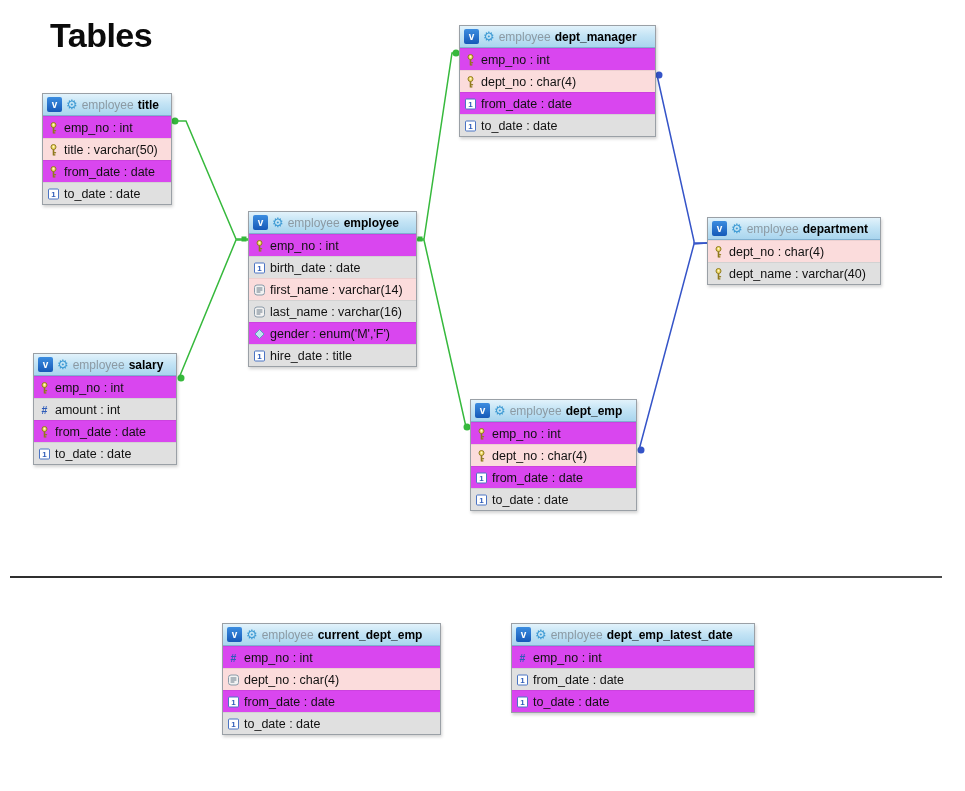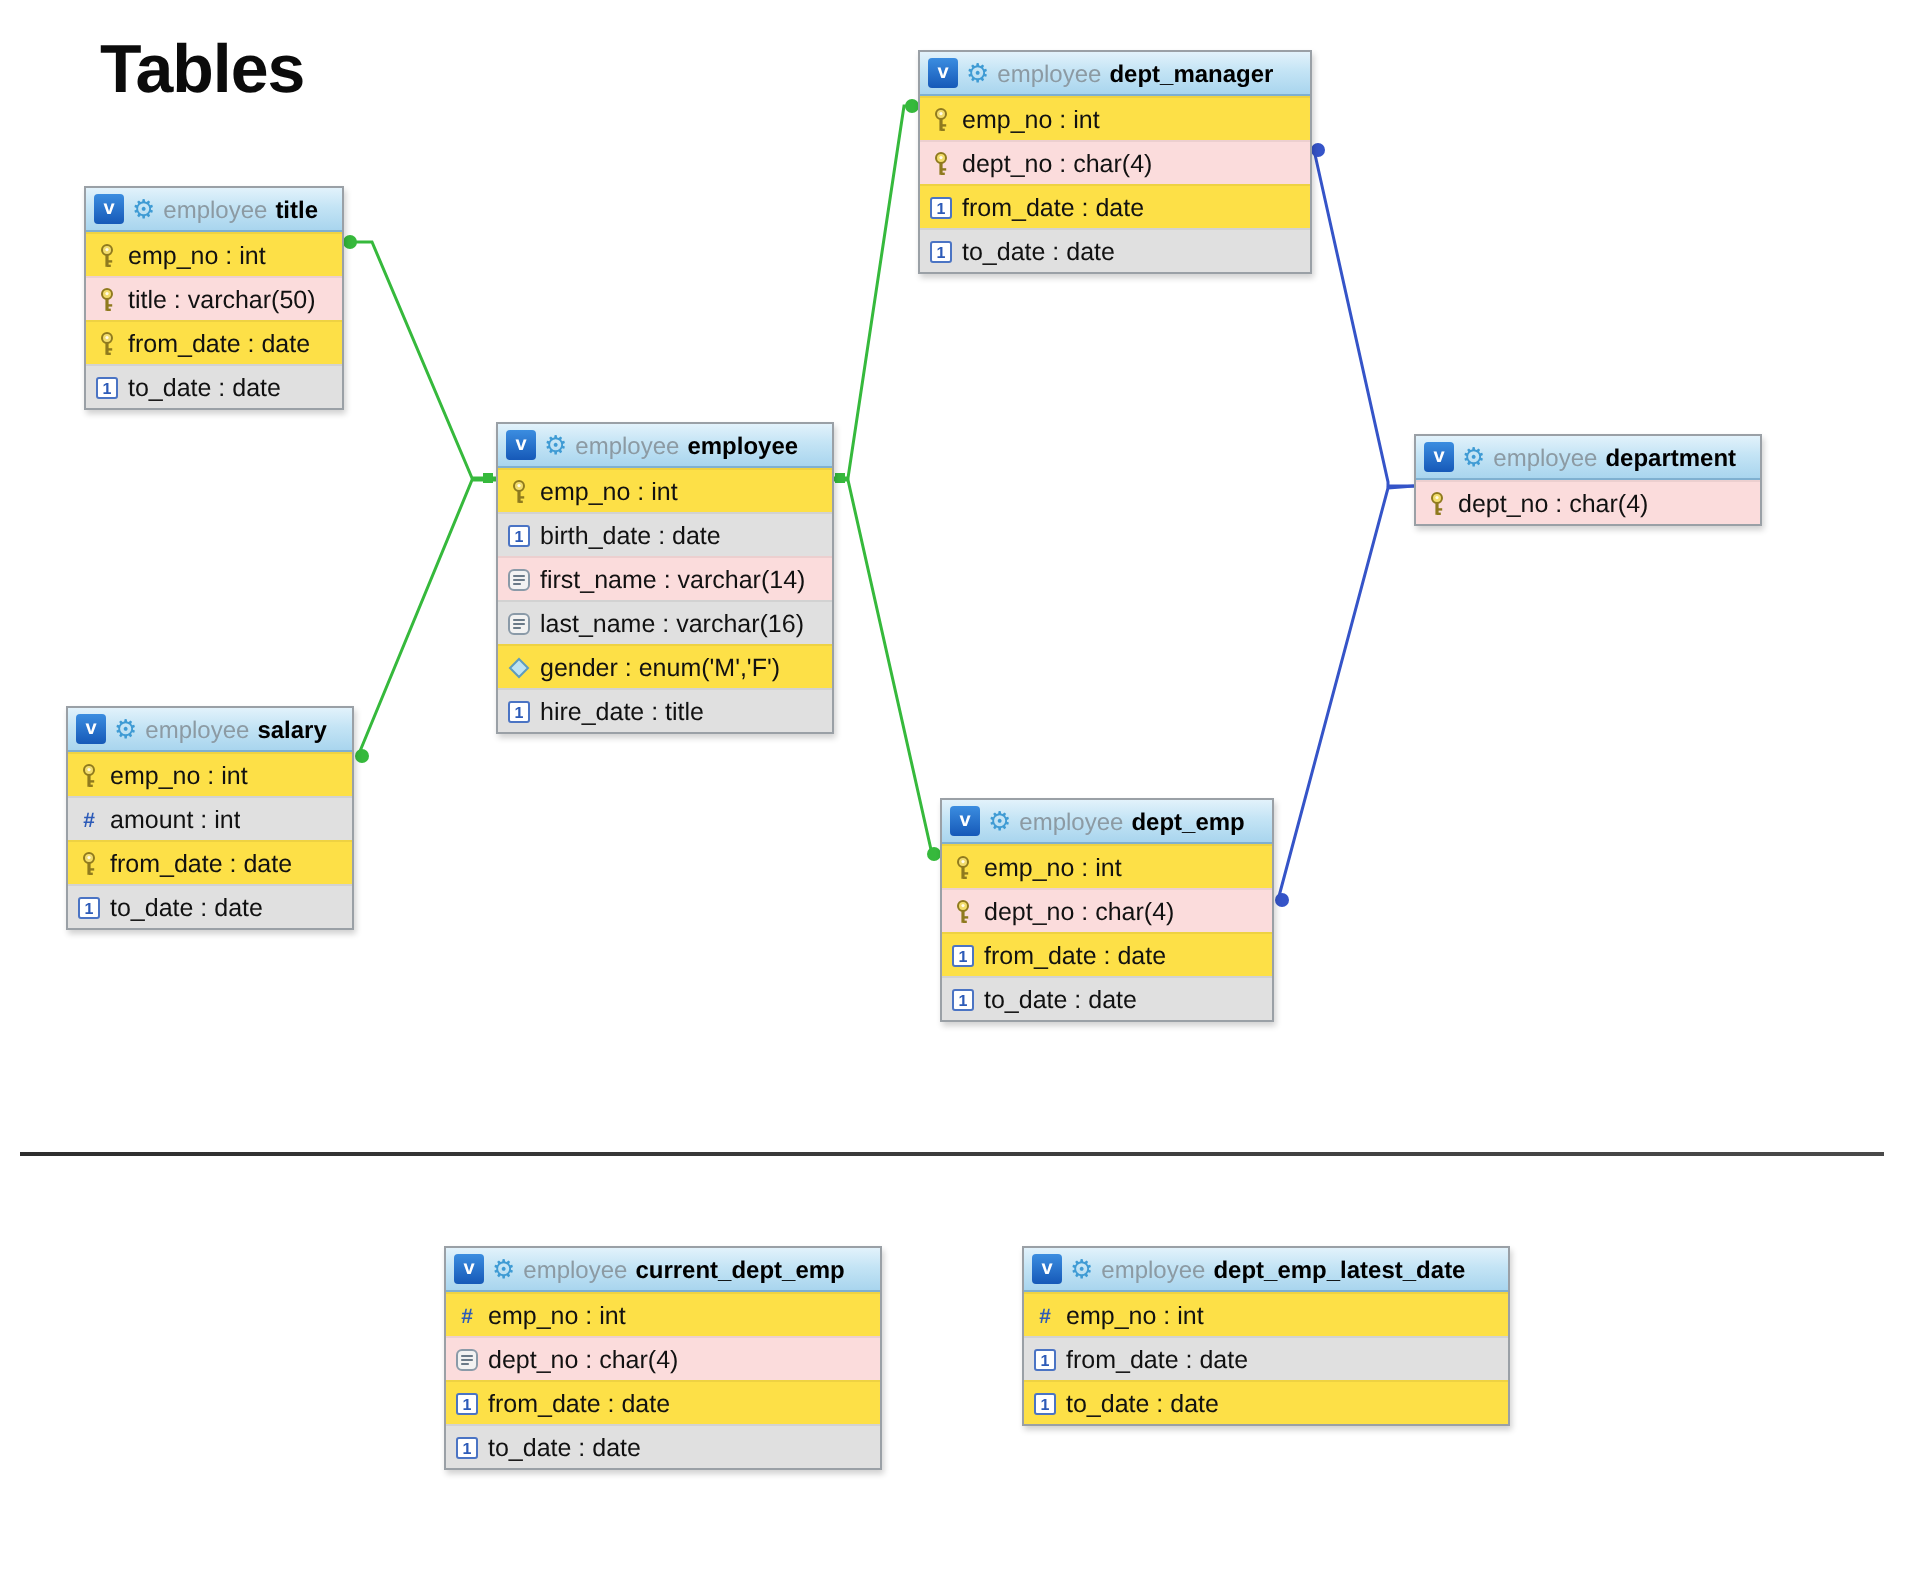--- a/index.html
+++ b/index.html
@@ -31,21 +31,21 @@
     color:#fff;font-size:10px;font-weight:700;line-height:15px;text-align:center;
   }
   .gear{flex:0 0 auto;color:#3f9bd4;font-size:13px;line-height:15px;}
   .schema{color:#8c9aa3;}
   .tname{color:#000;font-weight:700;text-align:right;}
   .db-row{
     height:22px;box-sizing:border-box;display:flex;align-items:center;gap:5px;
     padding:0 4px;font-size:12.5px;color:#111;white-space:nowrap;overflow:hidden;
     border-top:1px solid rgba(0,0,0,0.06);
   }
-  .bg-white{background:#fde047;text-align:right;}
+  .bg-white{background:#d946ef;text-align:right;}
   .bg-gray{background:#e0e0e0;}
   .bg-pink{background:#fbdcdc;}
   .cicon{flex:0 0 12px;height:12px;display:inline-flex;align-items:center;justify-content:center;}
   .clabel{overflow:hidden;text-overflow:ellipsis;}
 </style>
 </head>
 <body>
 
 <div id="canvas">
   <svg id="wires" width="965" height="791">
@@ -348,20 +348,32 @@
           <svg width="11" height="12" viewBox="0 0 11 12">
             <circle cx="5.5" cy="3" r="2.5" fill="#f2dc6b" stroke="#8f7a1e" stroke-width="1"></circle>
             <circle cx="5.5" cy="2.8" r="0.8" fill="#fffbe8"></circle>
             <line x1="5.5" y1="5.4" x2="5.5" y2="11.4" stroke="#8f7a1e" stroke-width="1.6"></line>
             <line x1="5.5" y1="8.7" x2="8.1" y2="8.7" stroke="#8f7a1e" stroke-width="1.2"></line>
             <line x1="5.5" y1="10.9" x2="7.4" y2="10.9" stroke="#8f7a1e" stroke-width="1.2"></line>
           </svg>
         </span>
         <span class="clabel">dept_no : char(4)</span>
       </div>
+      <div class="db-row bg-gray">
+        <span class="cicon">
+          <svg width="11" height="12" viewBox="0 0 11 12">
+            <circle cx="5.5" cy="3" r="2.5" fill="#f2dc6b" stroke="#8f7a1e" stroke-width="1"></circle>
+            <circle cx="5.5" cy="2.8" r="0.8" fill="#fffbe8"></circle>
+            <line x1="5.5" y1="5.4" x2="5.5" y2="11.4" stroke="#8f7a1e" stroke-width="1.6"></line>
+            <line x1="5.5" y1="8.7" x2="8.1" y2="8.7" stroke="#8f7a1e" stroke-width="1.2"></line>
+            <line x1="5.5" y1="10.9" x2="7.4" y2="10.9" stroke="#8f7a1e" stroke-width="1.2"></line>
+          </svg>
+        </span>
+        <span class="clabel">dept_name : varchar(40)</span>
+      </div>
     </div>
     <div class="db-table" style="left: 222px; top: 623px; width: 219px;">
       <div class="db-header">
         <span class="vbadge">v</span>
         <span class="gear">⚙</span>
         <span class="schema">employee</span>
         <span class="tname">current_dept_emp</span>
       </div>
       <div class="db-row bg-white">
         <span class="cicon">

